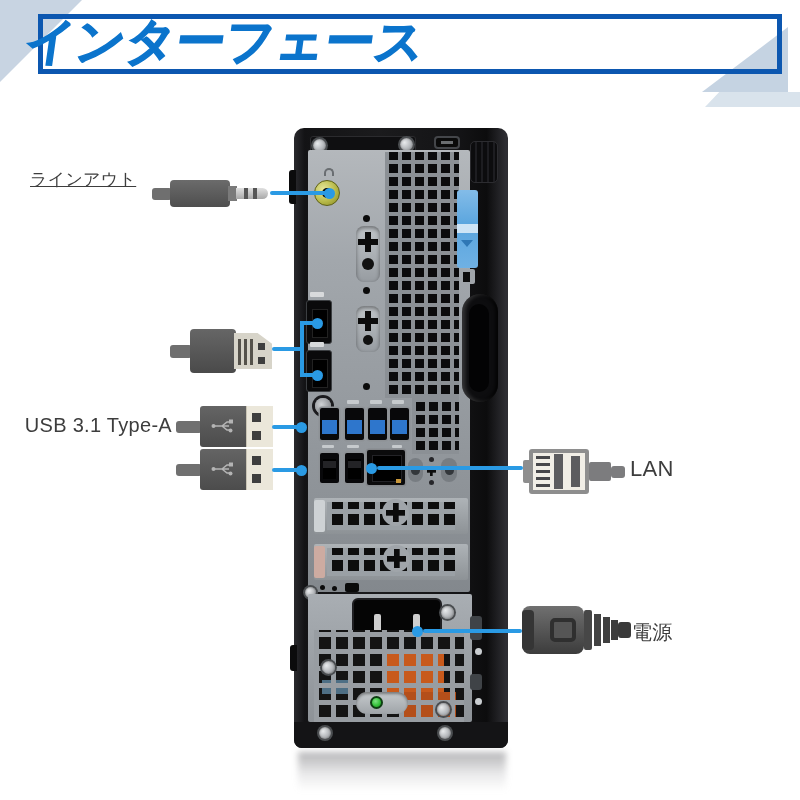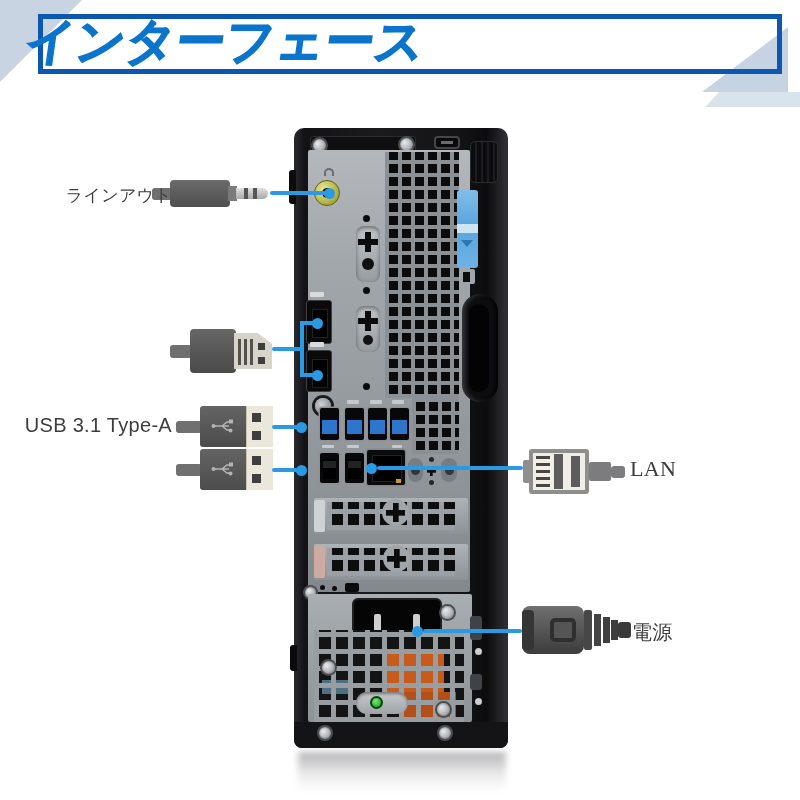--- a/index.html
+++ b/index.html
@@ -10,25 +10,25 @@
   #tri-tl{left:0;top:0;width:82px;height:82px;background:#c8d4e2;clip-path:polygon(0 0,100% 0,0 100%);}
   #tri-r1{left:702px;top:27px;width:86px;height:65px;background:#c5d3e2;clip-path:polygon(100% 0,100% 100%,0 100%);}
   #tri-r2{left:705px;top:92px;width:95px;height:15px;background:#d9e3ec;clip-path:polygon(15% 0,100% 0,100% 100%,0 100%);}
   #title-box{position:absolute;left:38px;top:14px;width:744px;height:60px;border:5px solid #0c57b0;box-sizing:border-box;}
   #title-text{position:absolute;left:26px;top:17px;font-size:49px;line-height:1;font-weight:bold;color:#0b74cc;
               transform:skewX(-8deg);-webkit-text-stroke:1.5px #0b74cc;white-space:nowrap;z-index:3;}
   #subtitle-text{position:absolute;left:392px;top:36px;font-size:27px;line-height:1;font-weight:bold;color:#0b74cc;
               -webkit-text-stroke:1px #0b74cc;white-space:nowrap;z-index:3;}
   
   .clabel{position:absolute;color:#3d3d3d;letter-spacing:.3px;z-index:6;white-space:nowrap;}
-  #lbl-lineout{left:30px;top:184px;width:142px;text-align:right;font-size:17px;}
+  #lbl-lineout{left:30px;top:168px;width:142px;text-align:left;font-size:17px;text-decoration:underline;}
   #lbl-dp{left:30px;top:336px;width:140px;text-align:right;font-size:21px;}
   #lbl-usb31{left:10px;top:414px;width:162px;text-align:right;font-size:20px;}
   #lbl-usb20{left:10px;top:457px;width:162px;text-align:right;font-size:20px;}
-  #lbl-lan{left:630px;top:456px;font-size:22px;font-family:Liberation Serif, serif;}
+  #lbl-lan{left:630px;top:456px;font-size:22px;}
   #lbl-power{left:632px;top:619px;font-size:20px;}
   .cline{position:absolute;height:4px;background:#2a9ae4;border-radius:2px;z-index:5;}
   .cvline{position:absolute;width:4px;background:#2a9ae4;z-index:5;}
   .cdot{position:absolute;width:11px;height:11px;border-radius:50%;background:#2a9ae4;z-index:5;}
   .icon{position:absolute;z-index:4;}
   .icon div{position:absolute;}
   
   #tower{position:absolute;left:294px;top:128px;width:214px;height:620px;z-index:1;}
   #tower div{position:absolute;}
   .case{inset:0;background:linear-gradient(90deg,#2a2a2e 0%,#131315 5%,#1b1b1d 40%,#131315 78%,#0c0c0d 90%,#2e2e33 99%);

